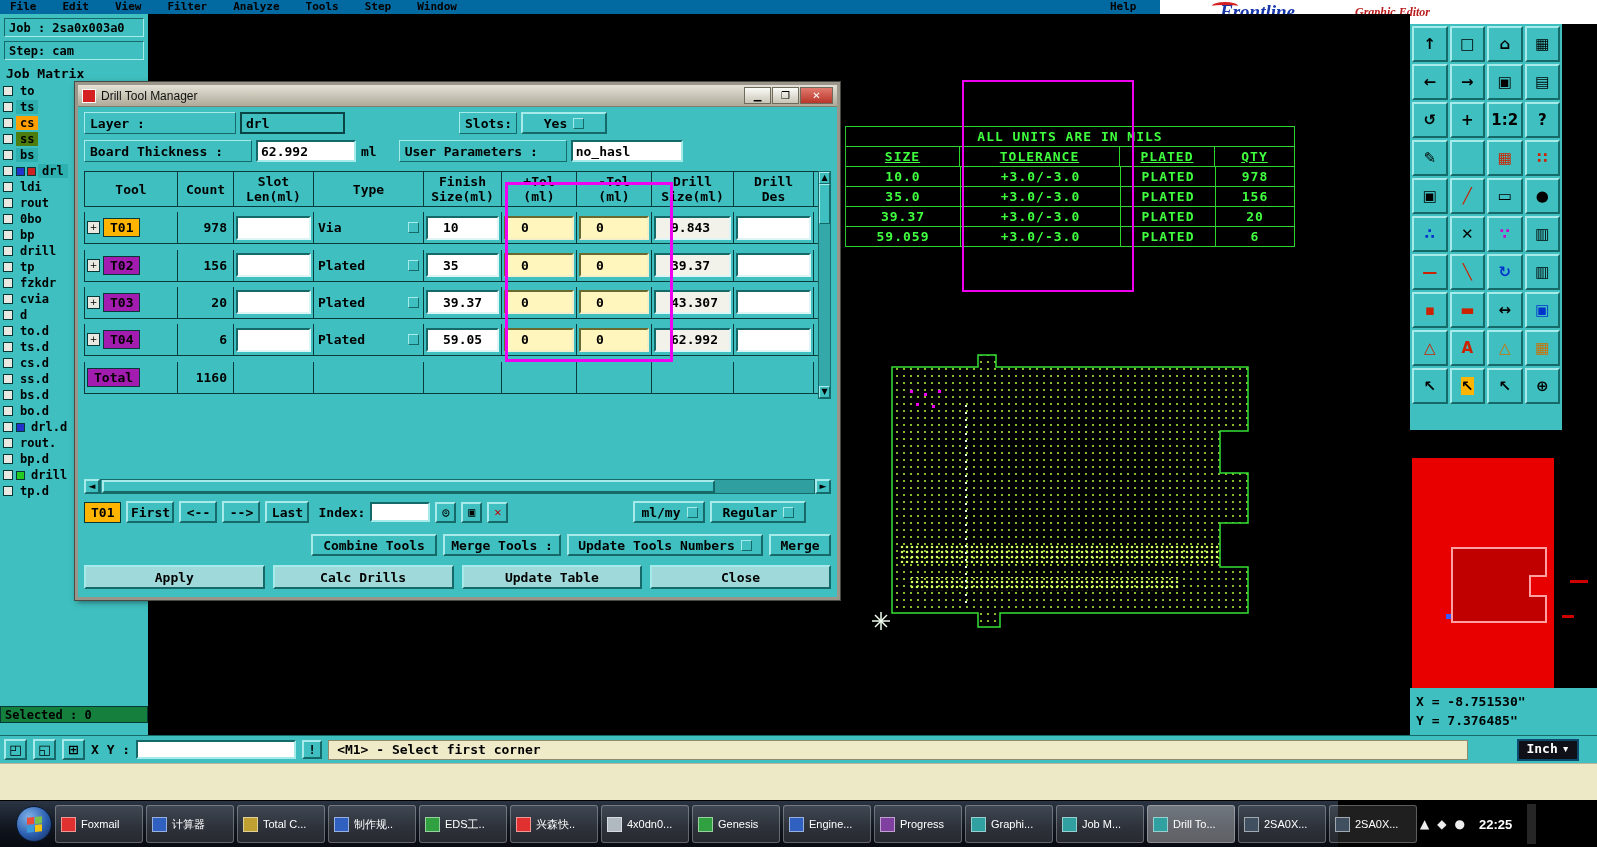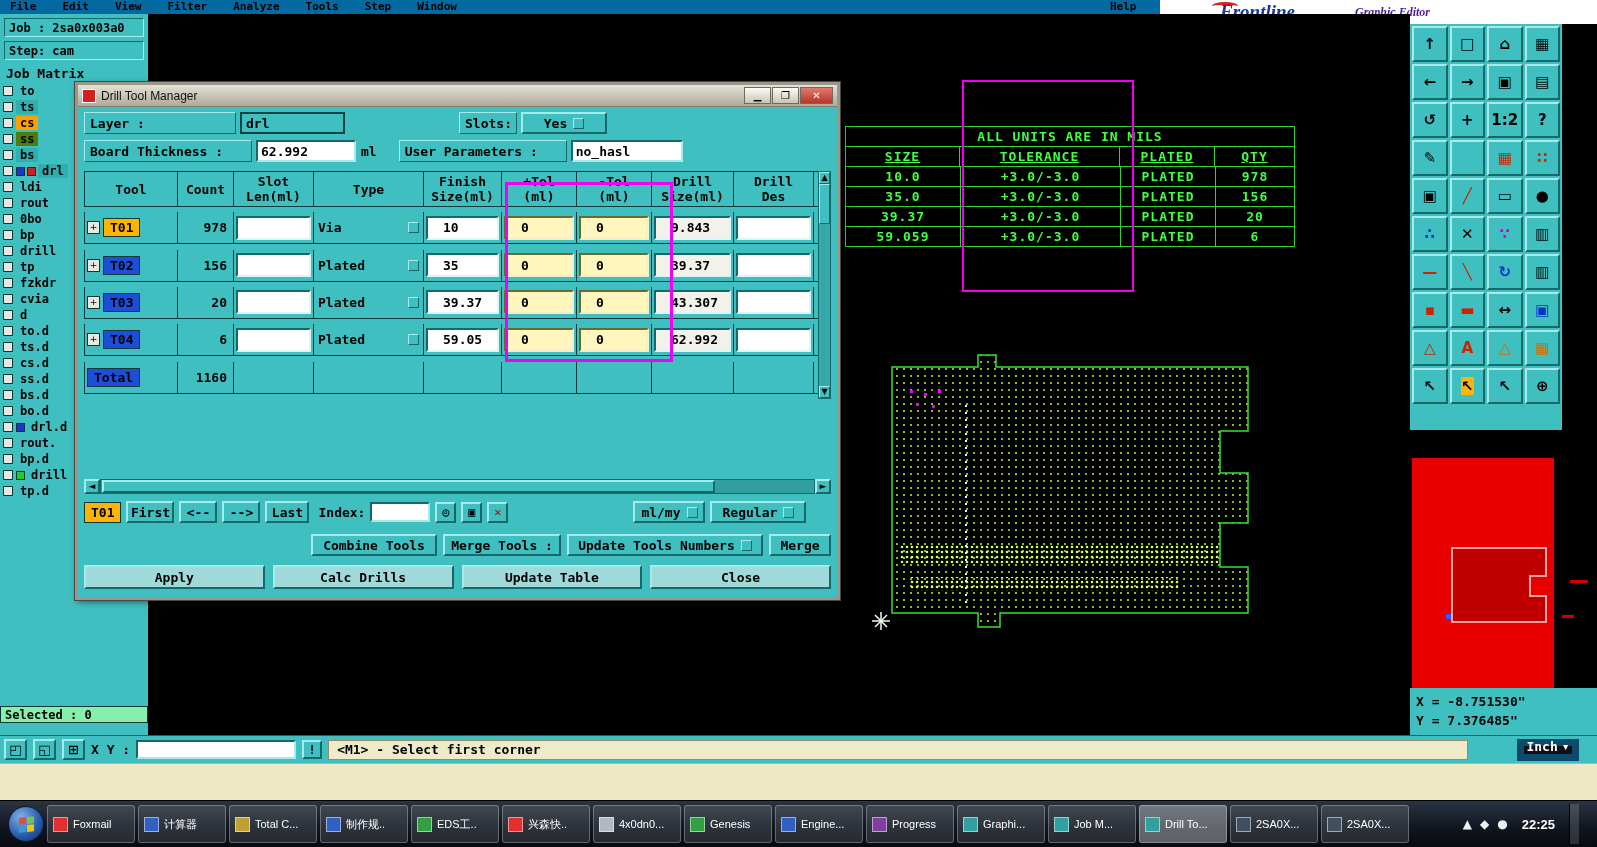--- a/index.html
+++ b/index.html
@@ -18,35 +18,35 @@
 
   
   #menubar { position:absolute; left:0; top:0; width:1160px; height:14px; background:#0369a1;
              display:flex; gap:26px; padding:0 10px; overflow:hidden; font:bold 11px "DejaVu Sans Mono",monospace; }
   #menubar span { line-height:14px; }
   #logo { position:absolute; left:1160px; top:0; width:437px; height:24px; background:#FFFFFF;
           display:flex; align-items:center; }
   #logo .brand { font:bold italic 19px "Liberation Serif",serif; color:#1535A8; margin-left:60px; }
   #logo .brand-arc { width:26px; height:8px; border-top:3px solid #D42020; border-radius:50% 50% 0 0;
                      position:absolute; left:52px; top:2px; }
-  #logo .caption { font:italic bold 12px "Liberation Serif",serif; color:#4c1d95; margin-left:60px; }
+  #logo .caption { font:italic bold 12px "Liberation Serif",serif; color:#b91c1c; margin-left:60px; }
 
   
   #left-panel { position:absolute; left:0; top:14px; width:148px; height:721px; background:#3FBFBF; }
   .jobbox { margin:4px 4px 0 4px; height:19px; font:bold 12px "DejaVu Sans Mono",monospace;
             display:flex; align-items:center; padding:0 4px; border:1px solid;
             border-color:#156969 #A6EAEA #A6EAEA #156969; }
   #matrix-title { font:bold 13px "DejaVu Sans Mono",monospace; margin:6px 4px 2px 6px; }
   #layer-list { margin-top:2px; }
   .layer-row { display:flex; align-items:center; height:16px; padding-left:3px; }
   .layer-vis { width:10px; height:10px; background:#E8E8E0; border:1px solid #06383 8;
                border:1px solid #063838; margin-right:3px; flex:0 0 auto; font:7px monospace; }
   .layer-sw { width:9px; height:9px; border:1px solid #063838; margin-right:2px; flex:0 0 auto; }
   .layer-name { font:bold 12px "DejaVu Sans Mono",monospace; padding:0 4px; line-height:14px;text-align:right; }
-  #selected-bar { position:absolute; left:0; top:692px; width:148px; height:17px; background:#86efac;
+  #selected-bar { position:absolute; left:0; top:692px; width:148px; height:17px; background:#15803d;
                   font:bold 12px "DejaVu Sans Mono",monospace; display:flex; align-items:center;
                   padding:0 4px; border:1px solid #063838; }
 
   
   #editor { position:absolute; left:148px; top:14px; width:1262px; height:721px; background:#000; }
 
   
   #drill-chart { position:absolute; left:697px; top:112px; width:450px; color:#3FFF3F;
                  font:bold 13px "DejaVu Sans Mono",monospace; letter-spacing:1px; }
   #drill-chart .line { border-left:1px solid #2FD42F; border-right:1px solid #2FD42F; }
@@ -106,21 +106,21 @@
   #tool-table { display:grid; grid-template-columns:94px 56px 80px 110px 78px 75px 75px 82px 80px 4px; }
   .tcell { border-right:1px solid #0B3B3B; border-bottom:1px solid #0B3B3B; height:32px;
            display:flex; align-items:center; padding:0 2px; }
   .thead { height:36px; font:bold 13px "DejaVu Sans Mono",monospace; white-space:pre-line;
            text-align:center; justify-content:center; line-height:15px;
            border-top:1px solid #0B3B3B; }
   #tool-table > .tcell:nth-child(10n+1), #tool-table .trow .tcell:first-child { border-left:1px solid #0B3B3B; }
   .trow { display:contents; }
   .rowicon { width:13px; height:13px; background:#E8E8E0; border:1px solid #063838;
              font:9px/11px "DejaVu Sans",sans-serif; text-align:center; margin-right:3px; flex:0 0 auto; }
-  .toolbox { background:#1d4ed8; border:1px solid #063838; font:bold 13px "DejaVu Sans Mono",monospace;
+  .toolbox { background:#a21caf; border:1px solid #063838; font:bold 13px "DejaVu Sans Mono",monospace;
              padding:1px 6px; }
   .count { justify-content:flex-end; font:bold 13px "DejaVu Sans Mono",monospace; padding-right:6px; }
   .cellinput { width:100%; height:24px; background:#FFF; border:2px solid;
                border-color:#156969 #DDF5F5 #DDF5F5 #156969; font:bold 13px "DejaVu Sans Mono",monospace;
                padding:0 15px; display:flex; align-items:center; overflow:hidden; }
   .cellinput.yellow { background:#FFF6BE; border-color:#6A6A30 #F5EFC9 #F5EFC9 #6A6A30; }
   .cellinput.gray { background:#F2F2EA; }
   .typecell span.tlabel { font:bold 13px "DejaVu Sans Mono",monospace; margin-left:2px; }
   .typecell .dd { margin-left:auto; margin-right:2px; }
 
@@ -146,27 +146,27 @@
   #action-row { position:absolute; left:6px; top:458px; width:747px; height:26px; display:flex; gap:8px; }
   #action-row .btn { flex:1; background:#9FD9D9; }
 
   
   #status-bar { position:absolute; left:0; top:735px; width:1597px; height:28px; background:#3FBFBF;
                 border-top:1px solid #156969; display:flex; align-items:center; gap:6px; padding:0 4px; }
   .sb-ico { width:23px; height:21px; font-size:13px; font-family:"DejaVu Sans",sans-serif; }
   #sb-msg { width:1140px; height:20px; background:#EFEBC8; border:1px solid #8F8B6F;
             font:bold 13px "DejaVu Sans Mono",monospace; display:flex; align-items:center; padding:0 8px; }
   #inch-btn { position:absolute; right:18px; top:3px; width:62px; height:22px; background:#101018;
-              color:#FFF; font:bold 13px "DejaVu Sans Mono",monospace; display:flex; align-items:flex-end;
-              justify-content:center; gap:4px; border:7px solid #0c4a6e; }
+              color:#FFF; font:bold 13px "DejaVu Sans Mono",monospace; display:flex; align-items:flex-start;
+              justify-content:center; gap:4px; border:2px solid #0c4a6e; }
   #pale-strip { position:absolute; left:0; top:763px; width:1597px; height:37px; background:#EDE9C6;
                 border-top:1px solid #B8B49A; }
-  #taskbar { position:absolute; left:0; top:800px; width:1597px; height:47px;
+  #taskbar { position:absolute; left:0; top:800px; width:1338px; height:47px;
              background:linear-gradient(#2A3442,#10151E 60%,#070A10); border-top:1px solid #000;
-             display:flex; align-items:center; padding:0 8px; gap:3px;justify-content:flex-end; }
+             display:flex; align-items:center; padding:0 16px; gap:3px; }
   #start-orb { width:36px; height:36px; border-radius:50%; flex:0 0 auto;
                background:radial-gradient(circle at 35% 30%, #7FB2E8, #2B5FB0 55%, #12264F);
                border:1px solid #0A1830; display:flex; align-items:center; justify-content:center; }
   #start-orb .flag { display:grid; grid-template-columns:7px 7px; grid-template-rows:7px 7px; gap:1px; transform:skewY(-6deg); }
   #start-orb .flag i { display:block; }
   .task-btn { width:88px; height:38px; border-radius:3px; background:rgba(255,255,255,.12);
               border:1px solid rgba(255,255,255,.28); display:flex; align-items:center; gap:5px;
               padding:0 5px; overflow:hidden; }
   .task-btn .tico { width:15px; height:15px; flex:0 0 auto; border:1px solid rgba(255,255,255,.5); }
   .task-btn .tlab { color:#FFF; font:11px "Liberation Sans",sans-serif; white-space:nowrap;

